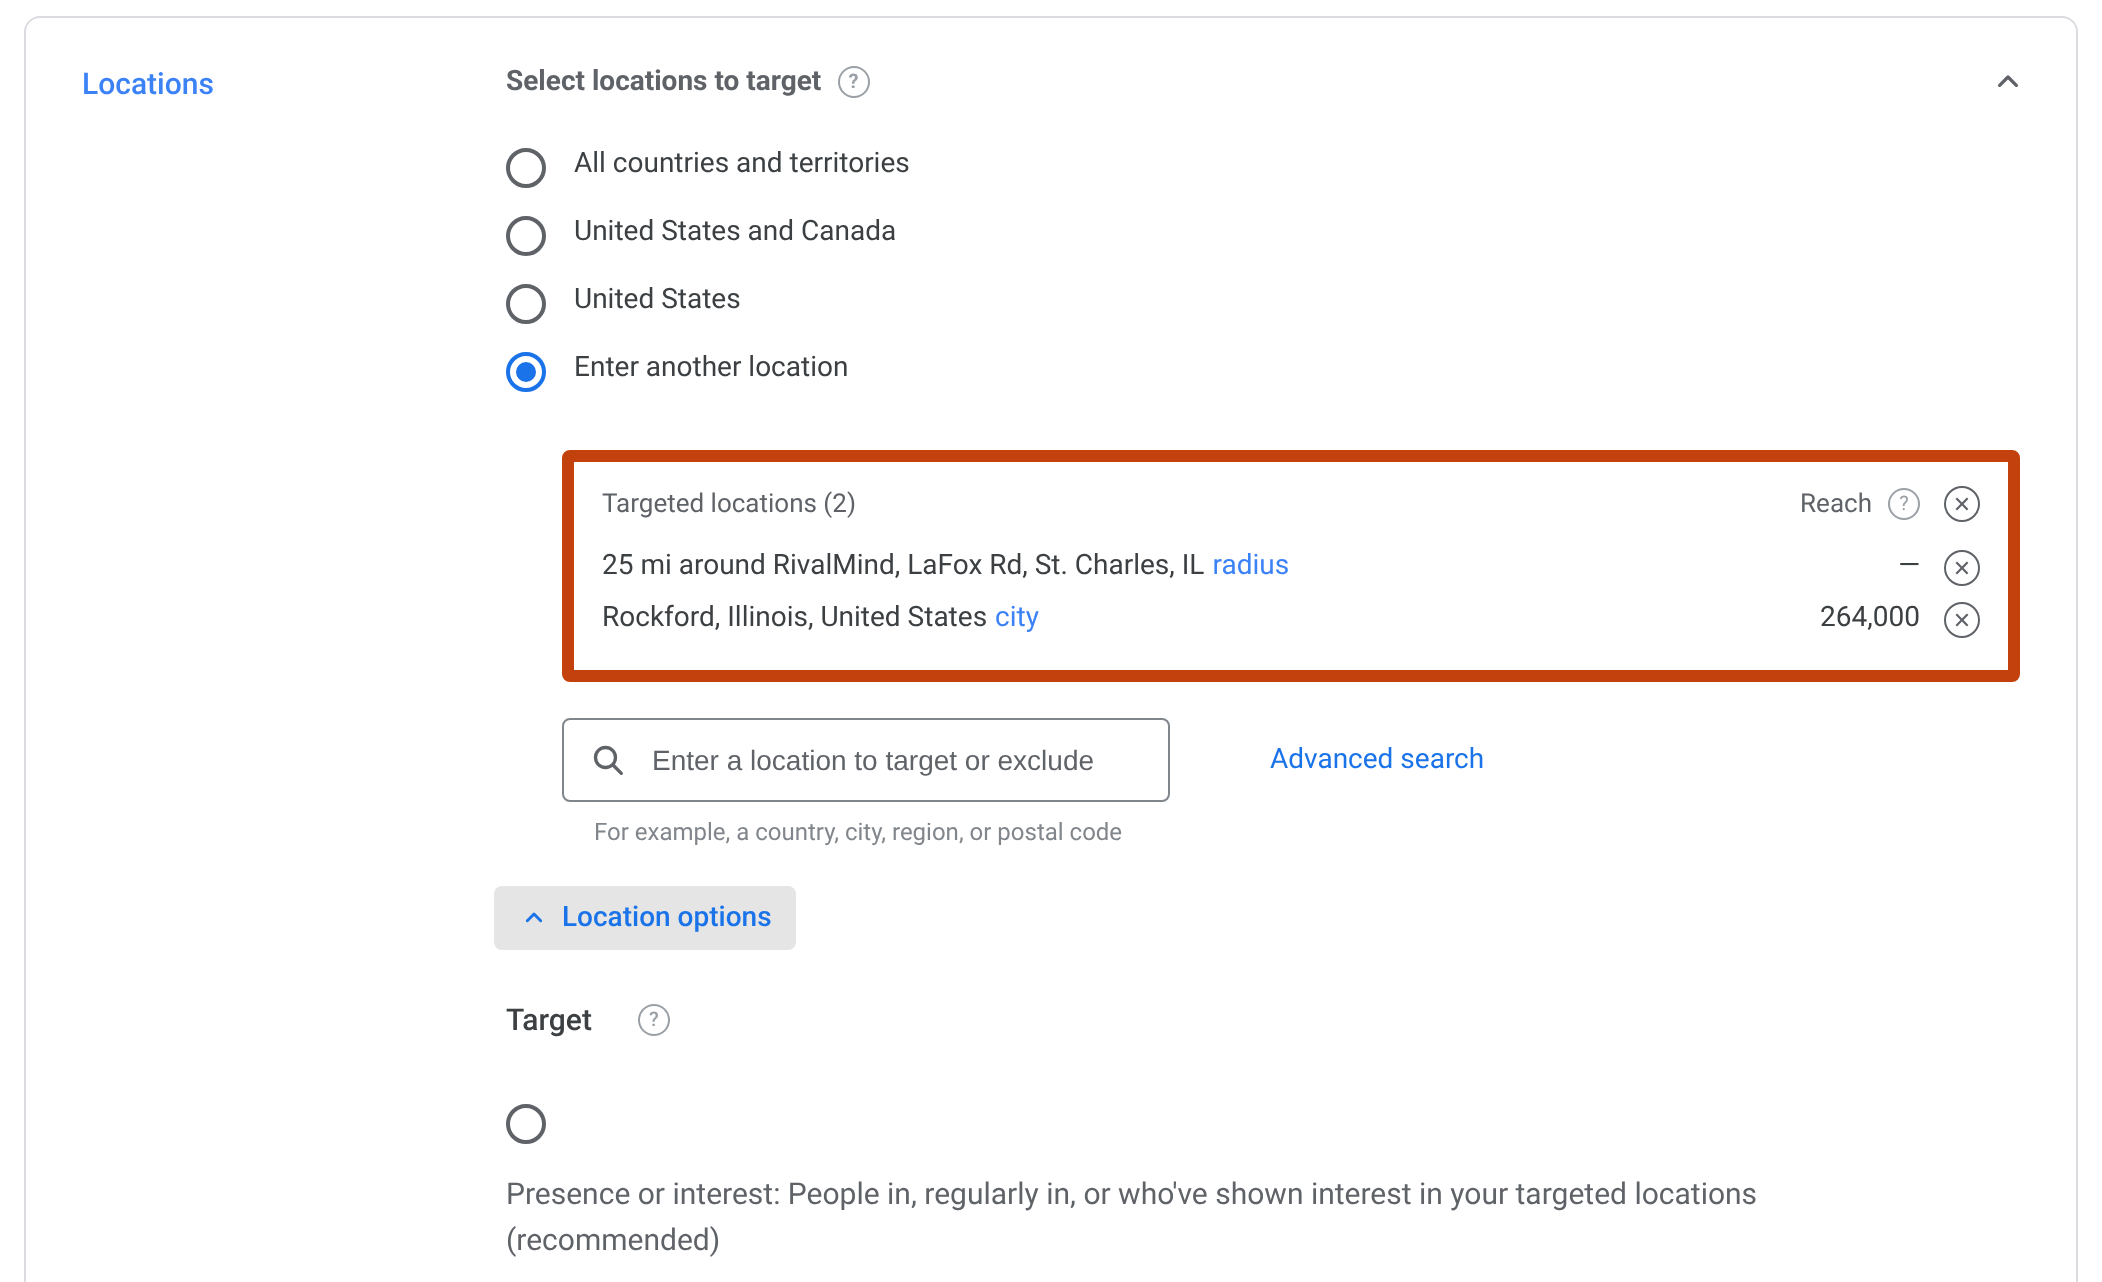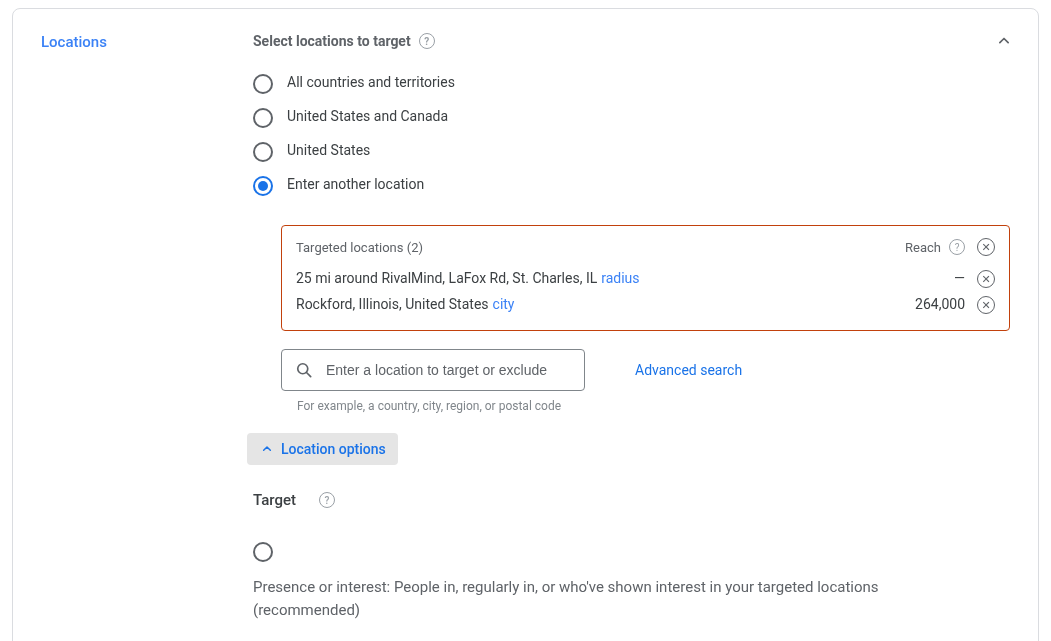--- a/index.html
+++ b/index.html
@@ -80,21 +80,21 @@
       width: 10px; height: 10px;
       background: #1a73e8;
       border-radius: 50%;
     }
     .radio-label {
       font-size: 14px;
       color: #3c4043;
     }
     .targeted-box {
       margin: 22px 0 0 28px;
-      border: 1px solid #c2410c;
+      border: 6px solid #c2410c;
       border-radius: 4px;
       padding: 12px 14px;
     }
     .targeted-header {
       display: flex;
       align-items: center;
       font-size: 13px;
       color: #5f6368;
       margin-bottom: 10px;
     }

